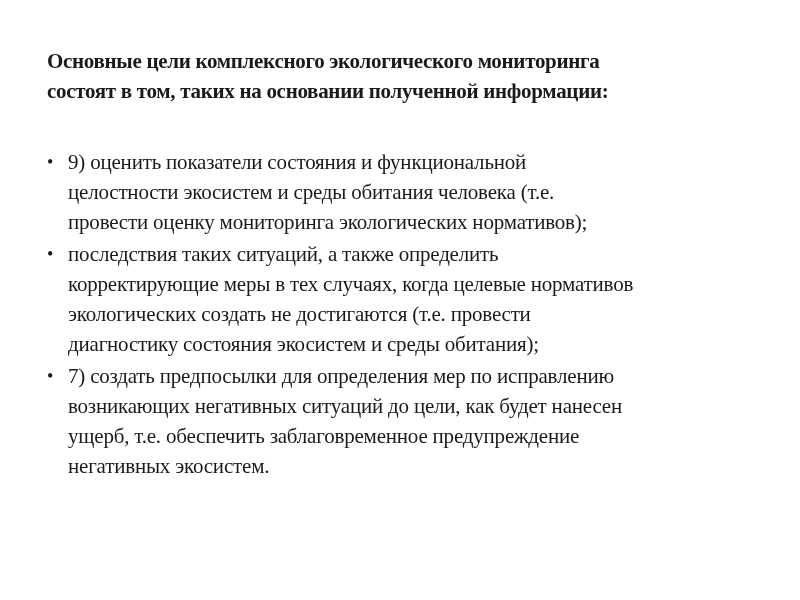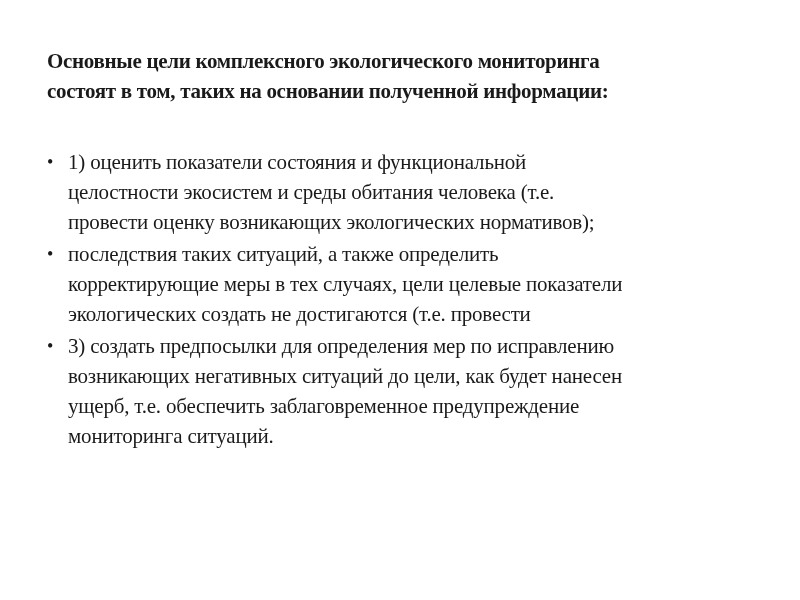--- a/index.html
+++ b/index.html
@@ -26,31 +26,32 @@
 
 <div class="slide">
   <div class="title">
     <span>Основные цели комплексного экологического мониторинга</span>
     <span>состоят в том, таких на основании полученной информации:</span>
   </div>
 
   <ul class="list">
     <li class="item">
       <span class="bullet">•</span>
-      <span class="line">1) оценить показатели состояния и функциональной</span>
+      <span class="line">9) оценить показатели состояния и функциональной</span>
       <span class="line">целостности экосистем и среды обитания человека (т.е.</span>
-      <span class="line">провести оценку возникающих экологических нормативов);</span>
+      <span class="line">провести оценку мониторинга экологических нормативов);</span>
     </li>
     <li class="item">
       <span class="bullet">•</span>
       <span class="line">последствия таких ситуаций, а также определить</span>
-      <span class="line">корректирующие меры в тех случаях, цели целевые показатели</span>
+      <span class="line">корректирующие меры в тех случаях, когда целевые нормативов</span>
       <span class="line">экологических создать не достигаются (т.е. провести</span>
+      <span class="line">диагностику состояния экосистем и среды обитания);</span>
     </li>
     <li class="item">
       <span class="bullet">•</span>
-      <span class="line">3) создать предпосылки для определения мер по исправлению</span>
+      <span class="line">7) создать предпосылки для определения мер по исправлению</span>
       <span class="line">возникающих негативных ситуаций до цели, как будет нанесен</span>
       <span class="line">ущерб, т.е. обеспечить заблаговременное предупреждение</span>
-      <span class="line">мониторинга ситуаций.</span>
+      <span class="line">негативных экосистем.</span>
     </li>
   </ul>
 </div>
 
 </body></html>

